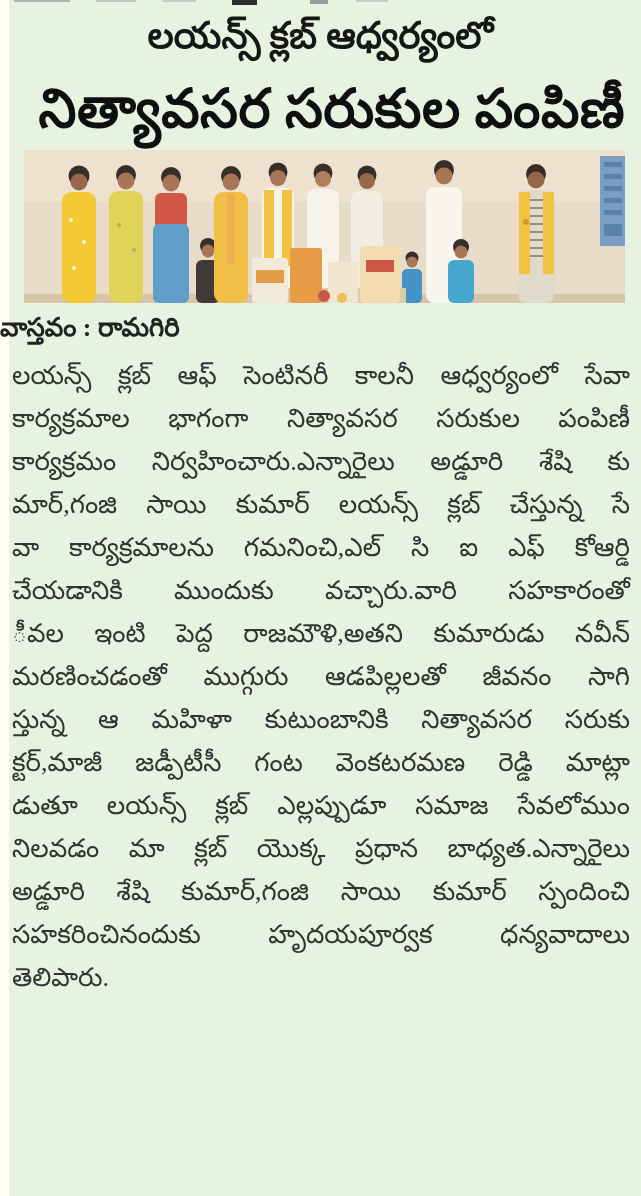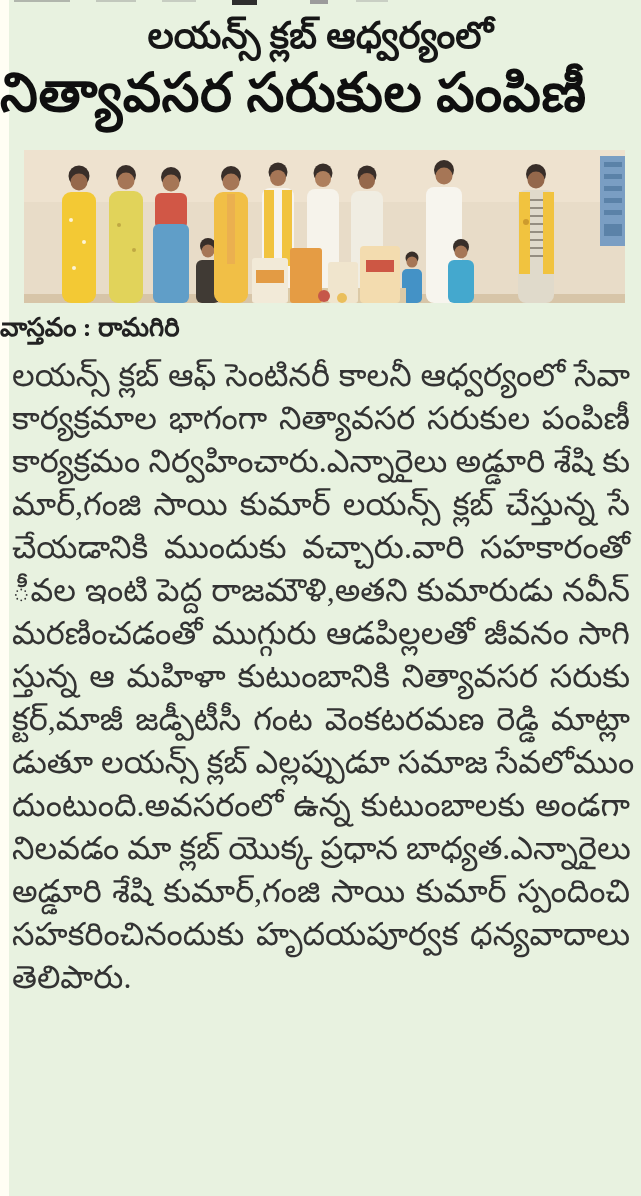--- a/index.html
+++ b/index.html
@@ -22,38 +22,38 @@
   .f4{left:96px;top:0;width:40px;height:2px;background:#8a8a8a;opacity:.4;}
   .f5{left:162px;top:0;width:34px;height:2px;background:#8a8a8a;opacity:.35;}
   .f6{left:356px;top:0;width:32px;height:2px;background:#9a9a9a;opacity:.4;}
   .kicker{
     position:absolute;left:0;right:0;top:12px;
     text-align:center;
     font-size:37px;line-height:48px;font-weight:700;
     color:#161616;
   }
   .headline{
-    position:absolute;left:0;right:0;top:60px;margin:0;
-    text-align:left;
+    position:absolute;left:0;right:0;top:60px;margin:16px;
+    text-align:right;
     font-size:54px;line-height:66px;font-weight:800;
     color:#0f0f0f;letter-spacing:0.5px;
   }
   .photo{
     position:absolute;left:24px;top:150px;width:601px;height:153px;margin:0;
     background:#e6d8c2;overflow:hidden;
   }
   .photo svg{display:block;width:601px;height:153px;}
   .byline{
     position:absolute;left:0;right:0;top:312px;
     font-size:26px;line-height:32px;font-weight:600;
     color:#222;
   }
   .article-body{
     position:absolute;left:12px;top:354px;width:618px;
-    font-size:32px;
+    font-size:26px;
     color:#333;
   }
   .body-line{
     height:43px;line-height:43px;
     text-align:justify;
     text-align-last:justify;
     white-space:nowrap;
     overflow:visible;
   }
   .body-line:last-child{text-align-last:left;}
@@ -195,26 +195,26 @@
     </svg>
   </figure>
 
   <div class="byline">వాస్తవం : రామగిరి</div>
 
   <div class="article-body">
       <div class="body-line">లయన్స్ క్లబ్ ఆఫ్ సెంటినరీ కాలనీ ఆధ్వర్యంలో సేవా</div>
       <div class="body-line">కార్యక్రమాల భాగంగా నిత్యావసర సరుకుల పంపిణీ</div>
       <div class="body-line">కార్యక్రమం నిర్వహించారు.ఎన్నారైలు అడ్డూరి శేషి కు</div>
       <div class="body-line">మార్,గంజి సాయి కుమార్ లయన్స్ క్లబ్ చేస్తున్న సే</div>
+      <div class="body-line">వా కార్యక్రమాలను గమనించి,ఎల్ సి ఐ ఎఫ్ కోఆర్డి</div>
       <div class="body-line">చేయడానికి ముందుకు వచ్చారు.వారి సహకారంతో</div>
       <div class="body-line">ీవల ఇంటి పెద్ద రాజమౌళి,అతని కుమారుడు నవీన్</div>
       <div class="body-line">మరణించడంతో ముగ్గురు ఆడపిల్లలతో జీవనం సాగి</div>
       <div class="body-line">స్తున్న ఆ మహిళా కుటుంబానికి నిత్యావసర సరుకు</div>
       <div class="body-line">క్టర్,మాజీ జడ్పీటీసీ గంట వెంకటరమణ రెడ్డి మాట్లా</div>
       <div class="body-line">డుతూ లయన్స్ క్లబ్ ఎల్లప్పుడూ సమాజ సేవలోముం</div>
-      <div class="body-line">దుంటుంది.అవసరంలో ఉన్న కుటుంబాలకు అండగా</div>
       <div class="body-line">నిలవడం మా క్లబ్ యొక్క ప్రధాన బాధ్యత.ఎన్నారైలు</div>
       <div class="body-line">అడ్డూరి శేషి కుమార్,గంజి సాయి కుమార్ స్పందించి</div>
       <div class="body-line">సహకరించినందుకు హృదయపూర్వక ధన్యవాదాలు</div>
       <div class="body-line">తెలిపారు.</div>
     </div>
 
 </div>
 
 </body></html>

